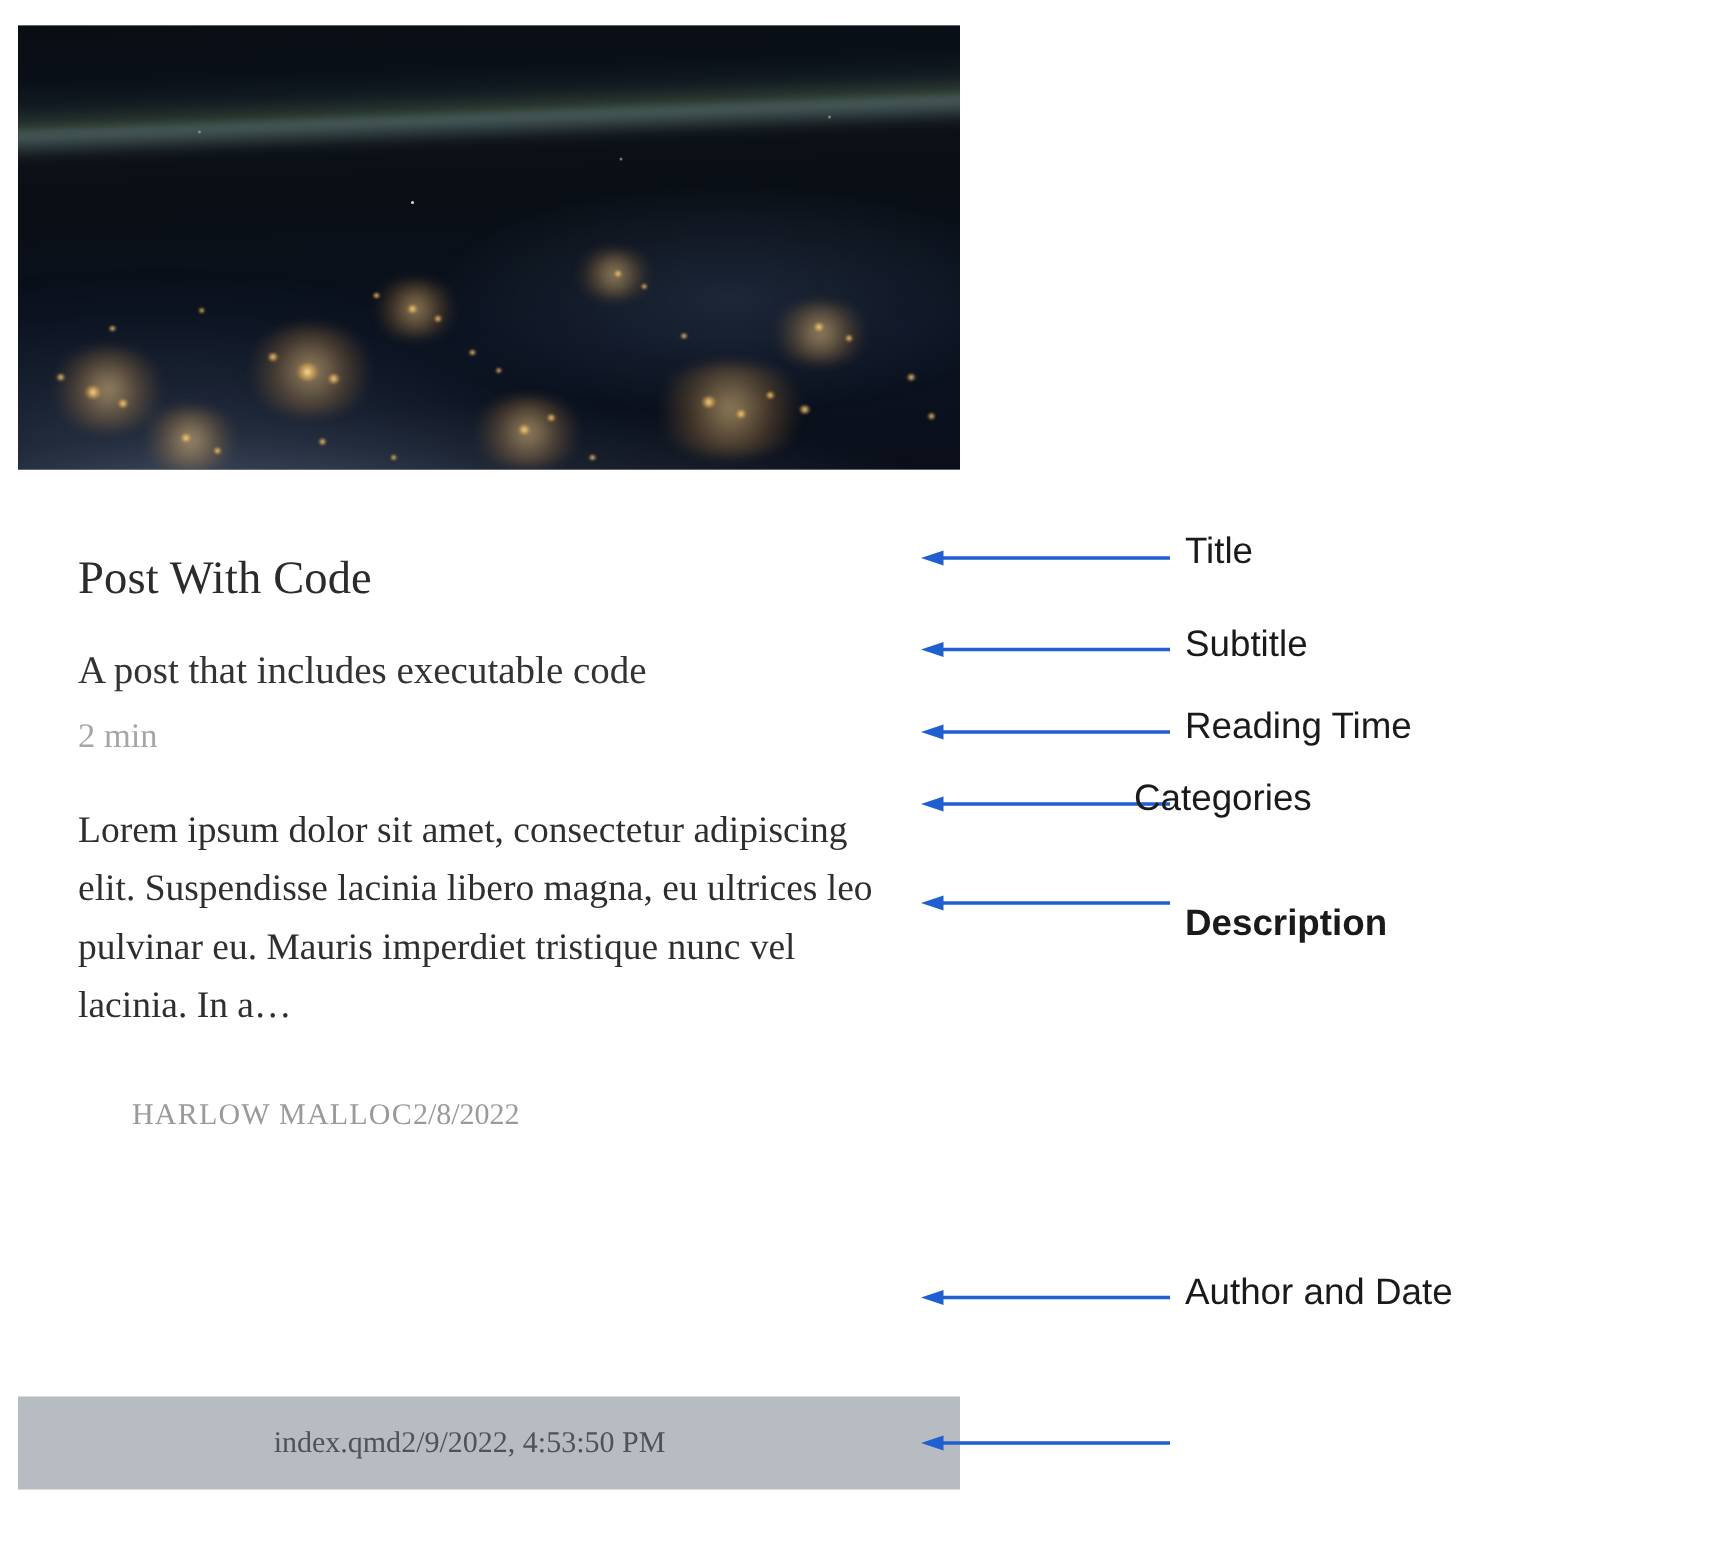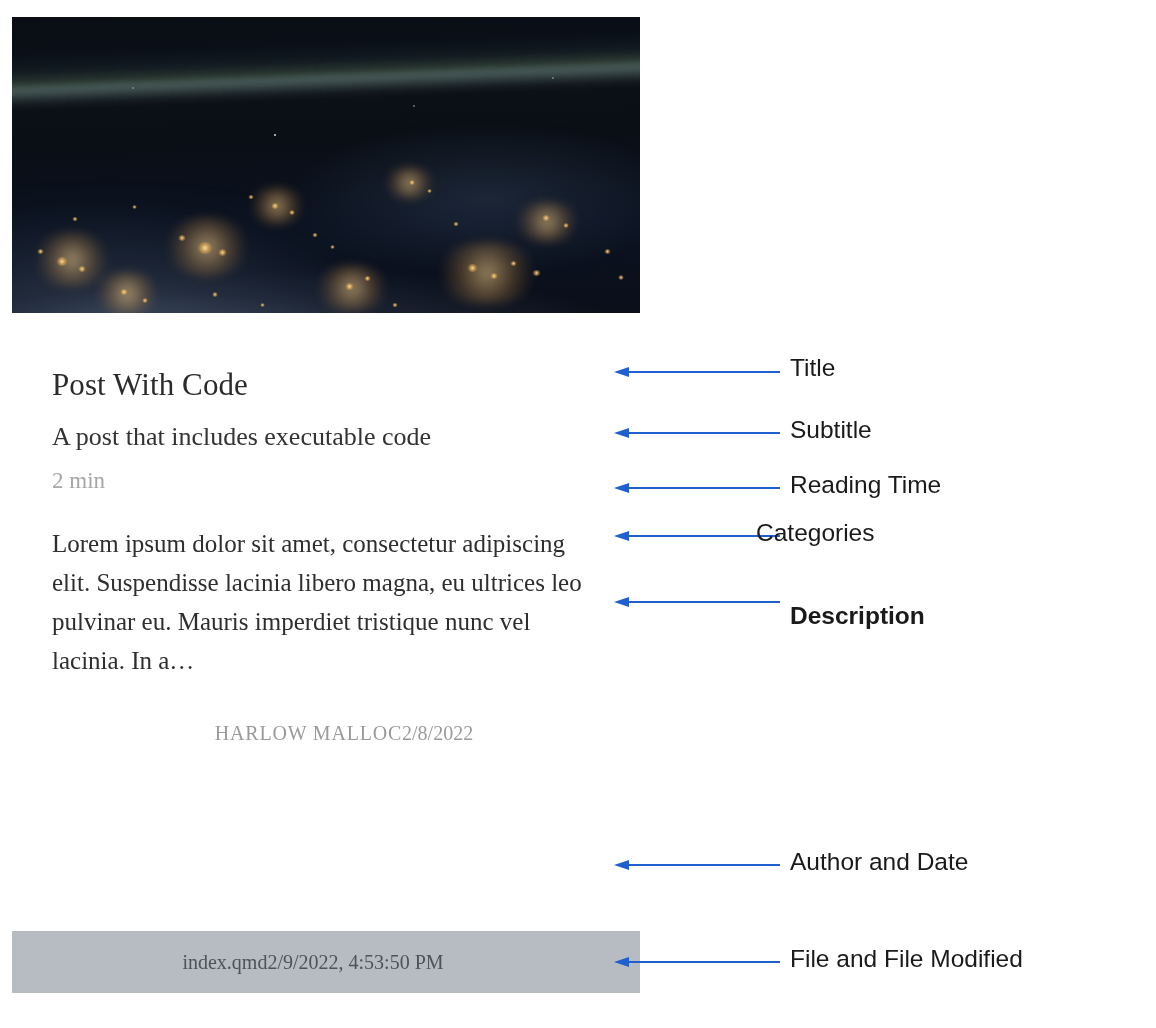--- a/index.html
+++ b/index.html
@@ -110,21 +110,21 @@
     color: #2b2b2b;
     font-weight: 400;
     line-height: 1.15;
     margin: 14px 0 0 0;
     letter-spacing: 0.1px;
   }
   .subtitle {
     font-size: 26px;
     color: #333333;
     font-weight: 400;
-    margin: 18px 0 0 0;
+    margin: 28px 0 0 0;
     line-height: 1.2;
   }
   .reading-time {
     font-size: 23px;
     color: #a6a6a6;
     margin: 16px 0 0 0;
   }
   .categories {
     margin: 14px 0 0 0;
     display: flex;
@@ -142,21 +142,21 @@
   }
   .description {
     font-size: 25px;
     line-height: 1.56;
     color: #2e2e2e;
     margin: 30px 0 0 0;
     max-width: 560px;
   }
   .meta {
     display: flex;
-    justify-content: center;
+    justify-content: flex-start;
     align-items: baseline;
     margin-top: 42px;
     padding-bottom: 26px;
     margin-left: 36px;
   }
   .author {
     font-size: 20px;
     color: #9a9a9a;
     letter-spacing: 0.8px;
   }
@@ -329,15 +329,14 @@
     </svg>
   </div>
   <div class="annotation" style="left:790px; top:848px;">Author and Date</div>
 
   <div class="arrow" style="left:614px; top:955px; width:166px;">
     <svg width="166" height="14" viewBox="0 0 166 14">
       <line x1="14" y1="7" x2="166" y2="7" stroke="#1f5fd0" stroke-width="2.2"></line>
       <polygon points="0,7 15,2 15,12" fill="#1f5fd0"></polygon>
     </svg>
   </div>
-  <div class="annotation" style="left:790px; top:945px;">File and File Modified</div>
 
 </div>
 
 </body></html>

